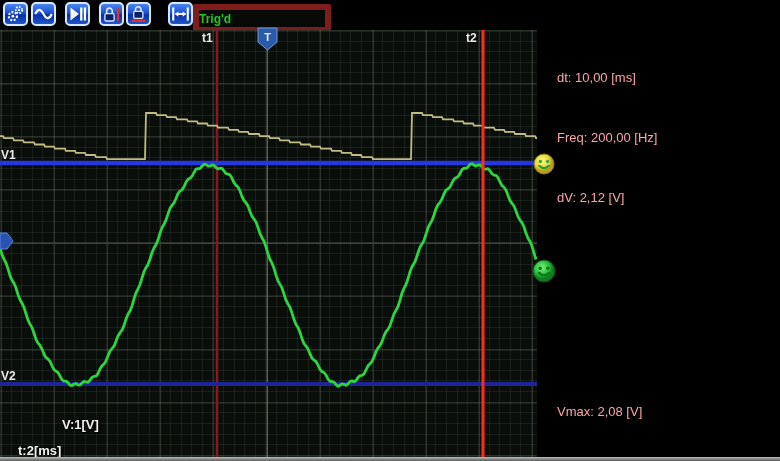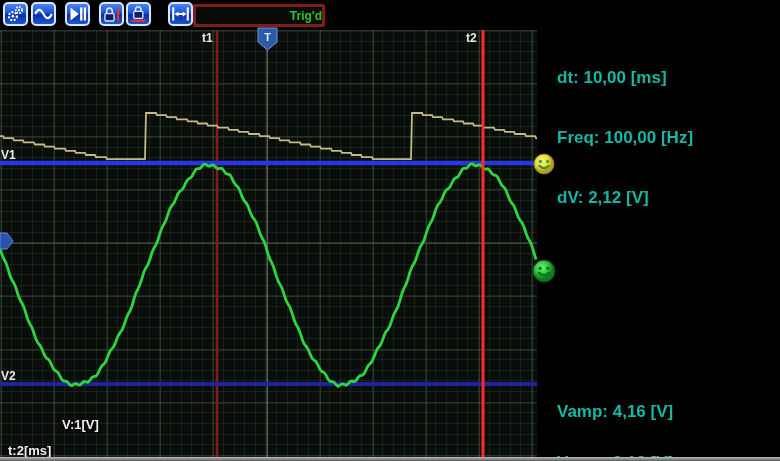--- a/index.html
+++ b/index.html
@@ -6,48 +6,48 @@
   body{width:780px;height:461px;position:relative;overflow:hidden;
        font-family:"Liberation Sans",sans-serif;-webkit-font-smoothing:antialiased;}
   .abs{position:absolute;}
 
   
   .tbtn{position:absolute;top:2px;width:25px;height:24px;border-radius:5px;
         border:2px solid #d9e6ff;box-sizing:border-box;
         background:linear-gradient(180deg,#4a85f0 0%,#1c52d6 45%,#0a2fa6 55%,#1d56cc 100%);
         box-shadow:0 0 2px #123;display:flex;align-items:center;justify-content:center;}
   .trigbox{position:absolute;left:193px;top:4px;width:126px;height:17px;
-           border:3px solid #7f1d1d;border-radius:2px;background:#070a07;
-           display:flex;align-items:center;justify-content:flex-end;}
+           border:6px solid #7f1d1d;border-radius:2px;background:#070a07;
+           display:flex;align-items:center;justify-content:flex-start;}
   .trigbox span{color:#24c524;font-weight:bold;font-size:12px;}
 
   
   #grid{left:0;top:30px;width:537px;height:427px;background-color:#0a0e0a;
     background-image:
       repeating-linear-gradient(to right,rgba(120,140,120,.14) 0 1px,transparent 1px 10.62px),
       repeating-linear-gradient(to bottom,rgba(120,140,120,.14) 0 1px,transparent 1px 10.62px),
       repeating-linear-gradient(to right,rgba(150,170,150,.25) 0 1px,transparent 1px 53.1px),
       repeating-linear-gradient(to bottom,rgba(150,170,150,.25) 0 1px,transparent 1px 53.1px);
     background-position:0 0,0 0,1px 0,0 0.5px;}
   #grid-center-h{left:0;top:243px;width:537px;height:1px;background:#3a473a;}
 
   #plot-svg{left:0;top:26px;}
 
   .smiley{cursor:pointer;}
   #smiley-v1{left:533px;top:153px;}
   #smiley-ch{left:532px;top:259px;}
 
   
-  .meas{color:#14b8a6;font-weight:bold;font-size:17px;white-space:pre;}
+  .meas{color:#fca5a5;font-weight:normal;font-size:13px;white-space:pre;}
   #meas-top{left:557px;top:28px;line-height:20px;}
   #meas-bottom{left:557px;top:369px;line-height:17px;}
 
   
   .status{color:#f0f0f0;font-weight:bold;font-size:13px;text-shadow:0 0 3px #000,1px 1px 2px #000;}
-  #status-time{left:8px;top:443px;}
+  #status-time{left:18px;top:443px;}
   #status-volt{left:62px;top:417px;}
   #bottom-strip{left:0;top:457px;width:780px;height:4px;
       background:linear-gradient(180deg,#bdbdbd,#5a5a5a);}
 </style>
 </head>
 <body>
 
 <div class="tbtn" style="left:3px">
   <svg width="21" height="20" viewBox="0 0 24 22">
     <circle cx="9" cy="13.5" r="4.6" fill="none" stroke="#fff" stroke-width="2.4" stroke-dasharray="2.2 1.7"></circle>
@@ -153,25 +153,24 @@
       </defs>
     <circle cx="12" cy="12" r="11" fill="url(#gg)" stroke="#0b4d12" stroke-width="1"></circle>
     <circle cx="8.2" cy="9.2" r="1.8" fill="#0a7a1c"></circle>
     <circle cx="15.8" cy="9.2" r="1.8" fill="#0a7a1c"></circle>
     <path d="M7 13.8 Q12 18.8 17 13.8" fill="none" stroke="#0a7a1c" stroke-width="2.4" stroke-linecap="round"></path>
   </svg>
 </div>
 
 <div id="meas-top" class="abs meas">
   <div>dt: 10,00 [ms]</div>
-  <div>Freq: 100,00 [Hz]</div>
+  <div>Freq: 200,00 [Hz]</div>
   <div>dV: 2,12 [V]</div>
 </div>
 <div id="meas-bottom" class="abs meas">
-  <div>Vamp: 4,16 [V]</div>
   <div>Vmax: 2,08 [V]</div>
   
   
   
 </div>
 
 <div id="status-time" class="abs status">t:2[ms]</div>
 <div id="status-volt" class="abs status">V:1[V]</div>
 <div id="bottom-strip" class="abs"></div>
 

